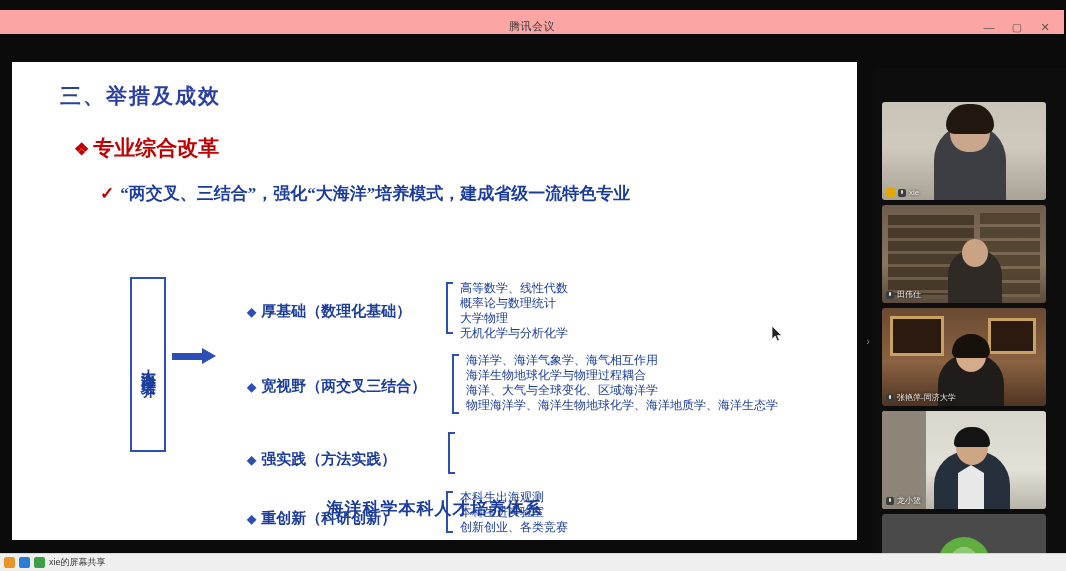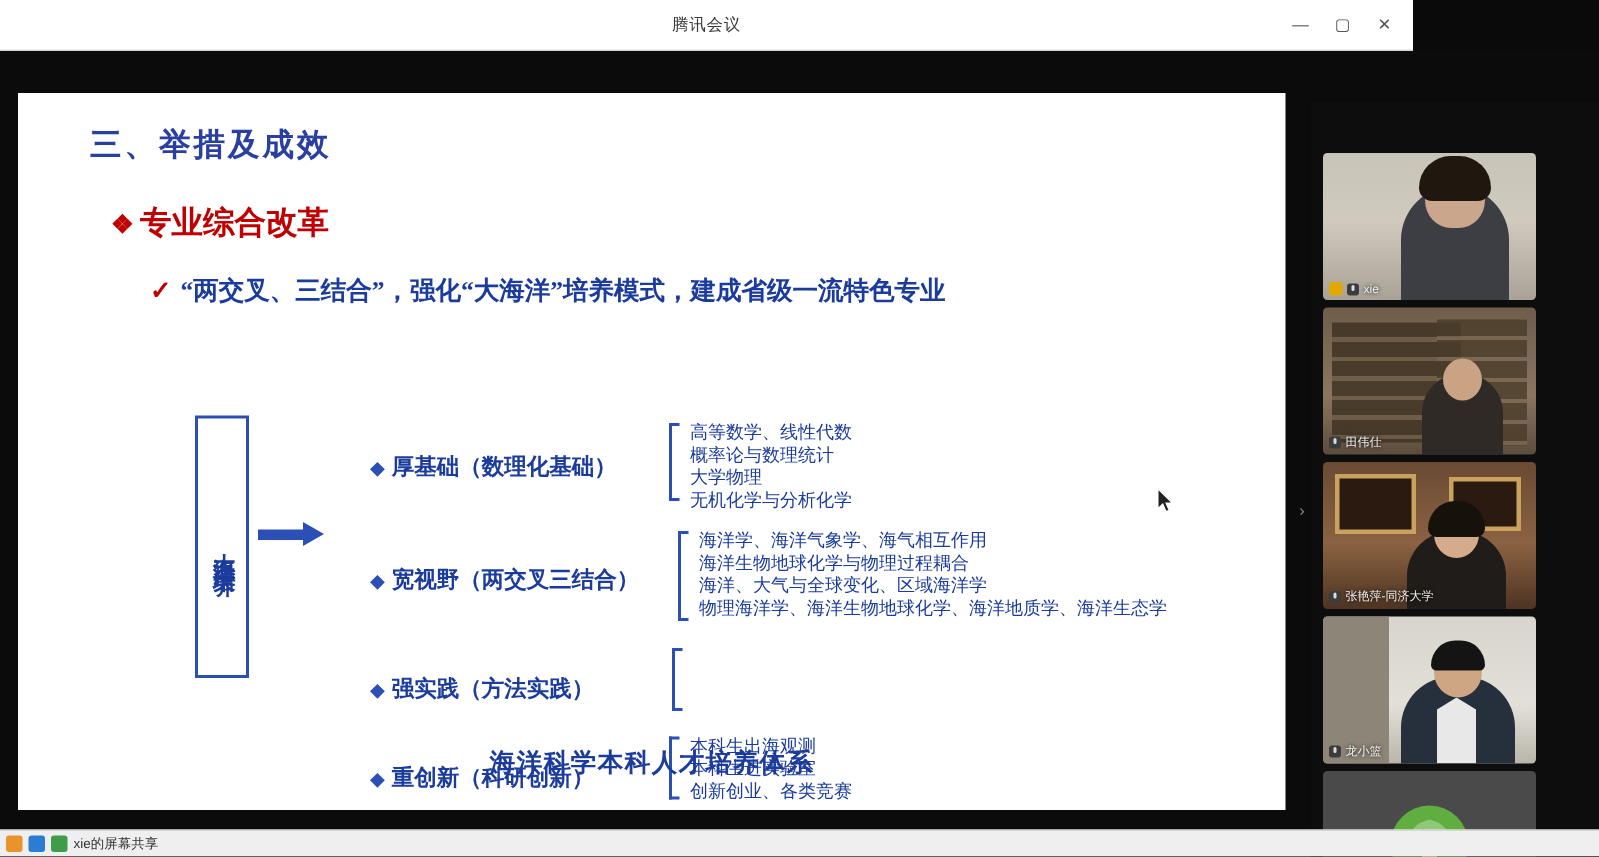--- a/index.html
+++ b/index.html
@@ -6,22 +6,22 @@
   html, body {
     width: 1066px; height: 571px;
     background: #000;
     font-family: "Liberation Sans", sans-serif;
     overflow: hidden;
   }
   #app { position: relative; width: 1066px; height: 571px; background: #0a0a0a; }
 
   
   .titlebar {
-    position: absolute; top: 0; left: 0; width: 942px; height: 34px;
-    background: #ffffff;
+    position: absolute; top: 10px; left: 0; width: 1064px; height: 34px;
+    background: #fca5a5;
     border-bottom: 1px solid #d8d8d8;
     display: flex; align-items: center; justify-content: center;
   }
   .titlebar .title {
     font-size: 11px; color: #3a3a3a; letter-spacing: 0.5px;
   }
   .winbtns {
     position: absolute; right: 6px; top: 0; height: 34px;
     display: flex; align-items: center; gap: 14px;
     padding-right: 6px;
@@ -143,21 +143,21 @@
 
   
   .videos {
     position: absolute; right: 0; top: 34px;
     width: 192px; height: 519px;
     background: #0d0d0d;
     padding: 34px 8px 0 8px;
   }
   .tile {
     position: relative;
-    width: 142px; height: 98px;
+    width: 164px; height: 98px;
     margin-bottom: 5px;
     border-radius: 3px;
     overflow: hidden;
     background: #2a2a2a;
   }
   .tile .label {
     position: absolute; left: 4px; bottom: 3px;
     display: flex; align-items: center; gap: 3px;
     font-size: 8px; color: #f0f0f0;
     text-shadow: 0 0 3px #000;

